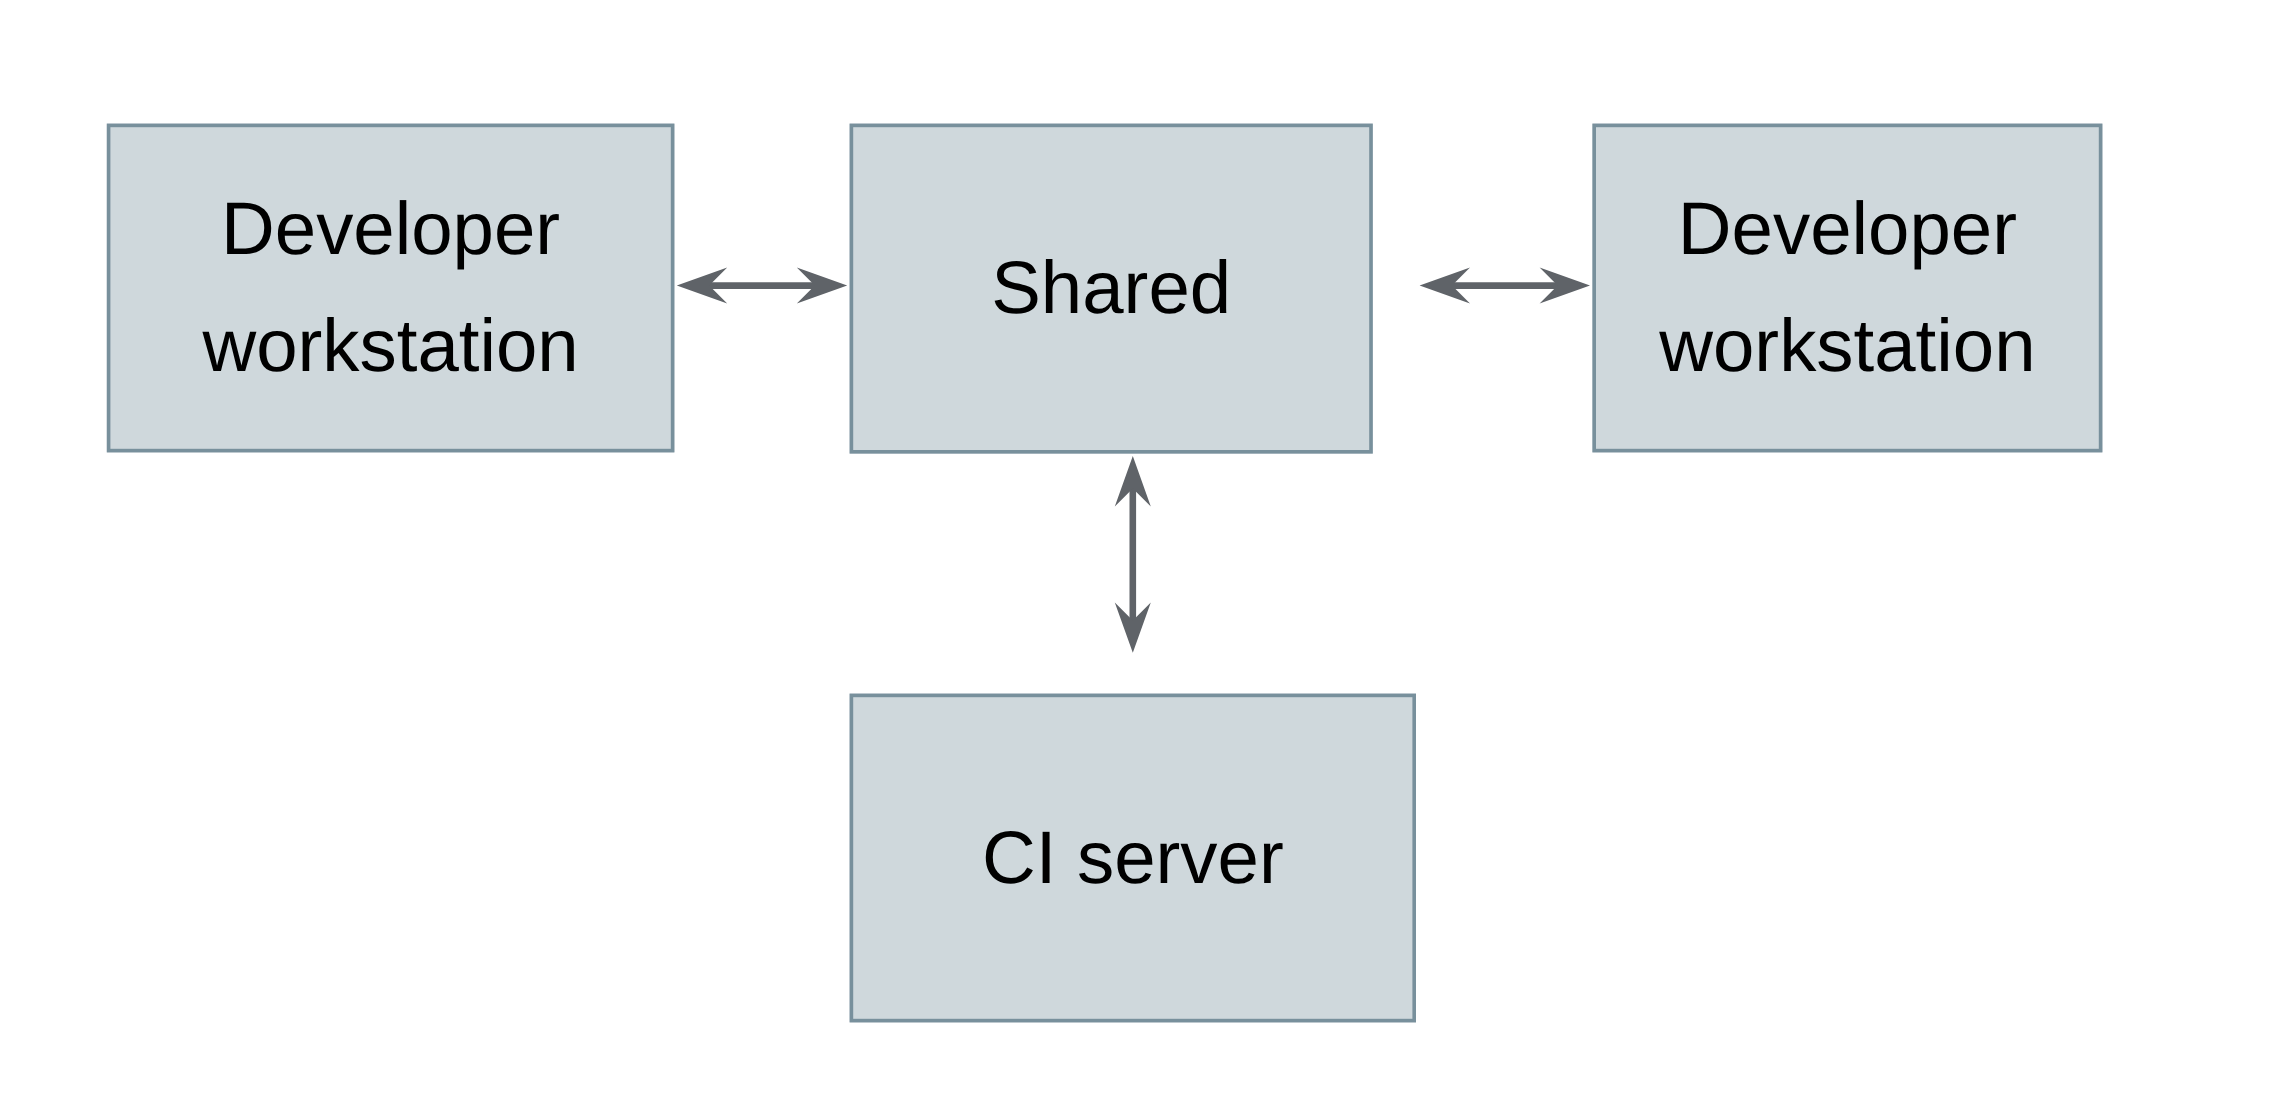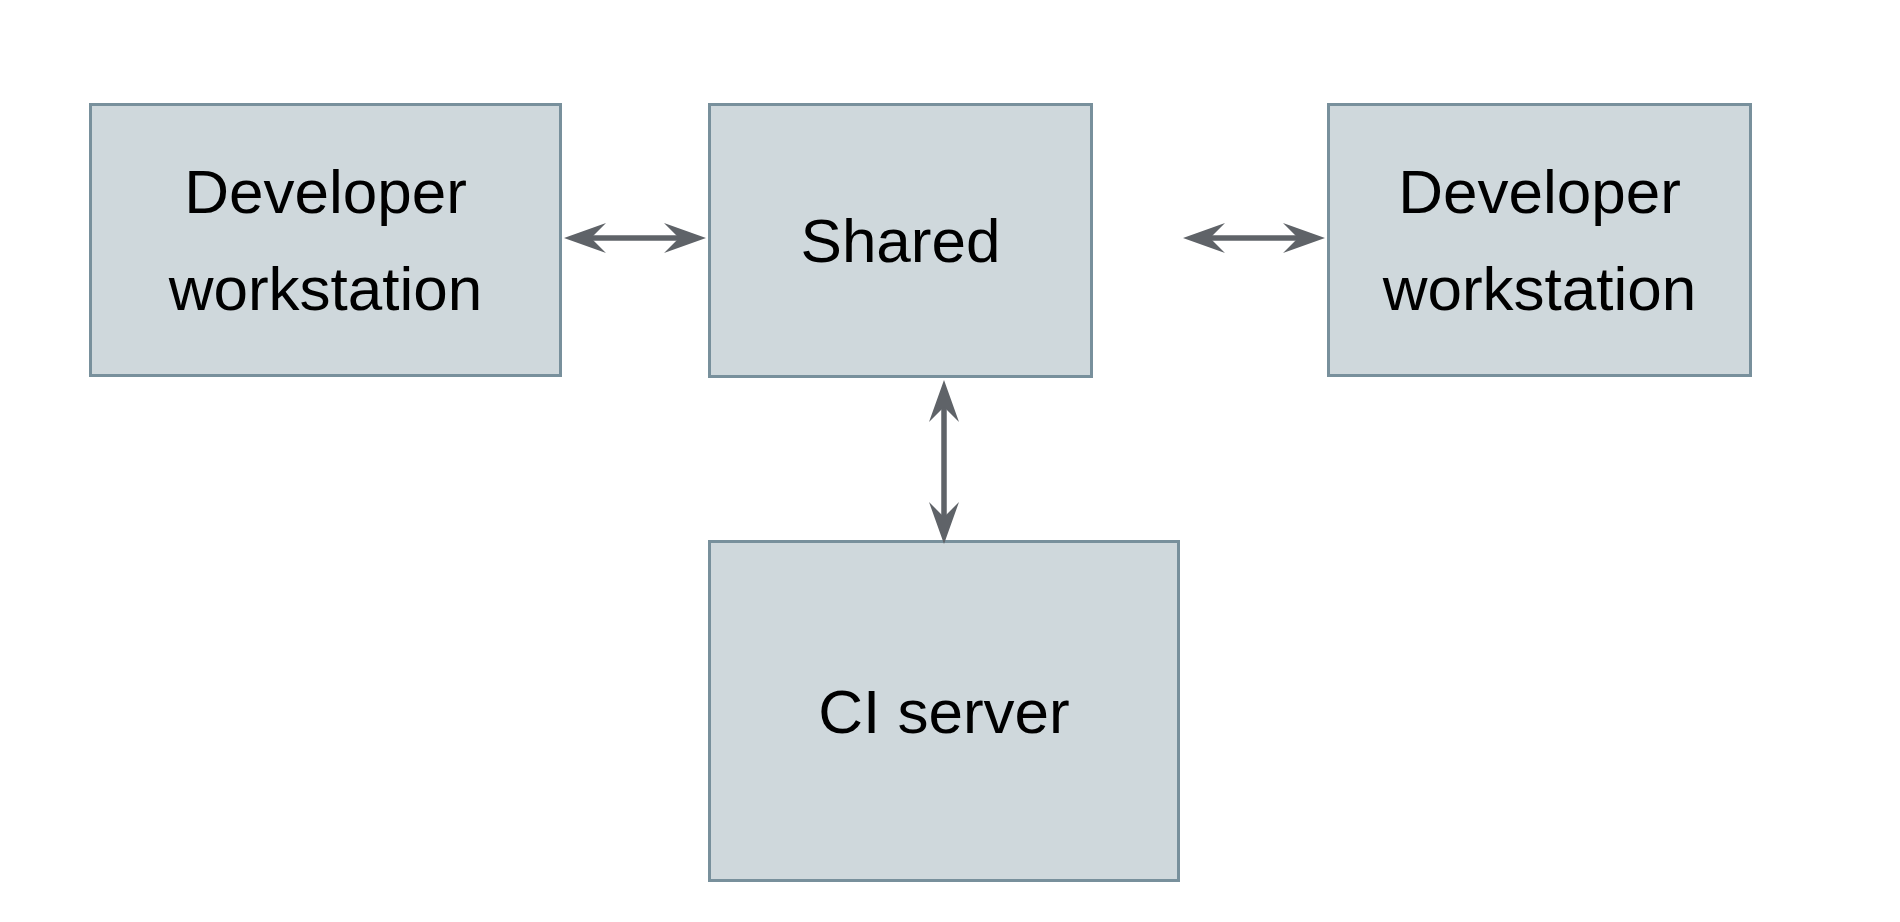--- a/index.html
+++ b/index.html
@@ -56,34 +56,34 @@
 
 <div class="canvas">
 
   <div class="node" style="left:89px; top:103px; width:473px; height:274px;">
     <div class="node-label">
       <div>Developer</div>
       <div>workstation</div>
     </div>
   </div>
 
-  <div class="node" style="left:708px; top:103px; width:385px; height:275px;">
+  <div class="node" style="left:708px; top:103px; width:436px; height:275px;">
     <div class="node-label">
       <div>Shared</div>
     </div>
   </div>
 
   <div class="node" style="left:1327px; top:103px; width:425px; height:274px;">
     <div class="node-label">
       <div>Developer</div>
       <div>workstation</div>
     </div>
   </div>
 
-  <div class="node" style="left:708px; top:540px; width:472px; height:342px;">
+  <div class="node" style="left:708px; top:578px; width:472px; height:274px;">
     <div class="node-label">
       <div>CI server</div>
     </div>
   </div>
 
   <svg class="arrow" style="left:562px; top:218px;" width="146" height="40" viewBox="0 0 146 40">
     <line class="shaft" x1="26" y1="20" x2="120" y2="20"></line>
     <path class="head" d="M2,20 L44,5 L29,20 L44,35 Z"></path>
     <path class="head" d="M144,20 L102,5 L117,20 L102,35 Z"></path>
   </svg>

